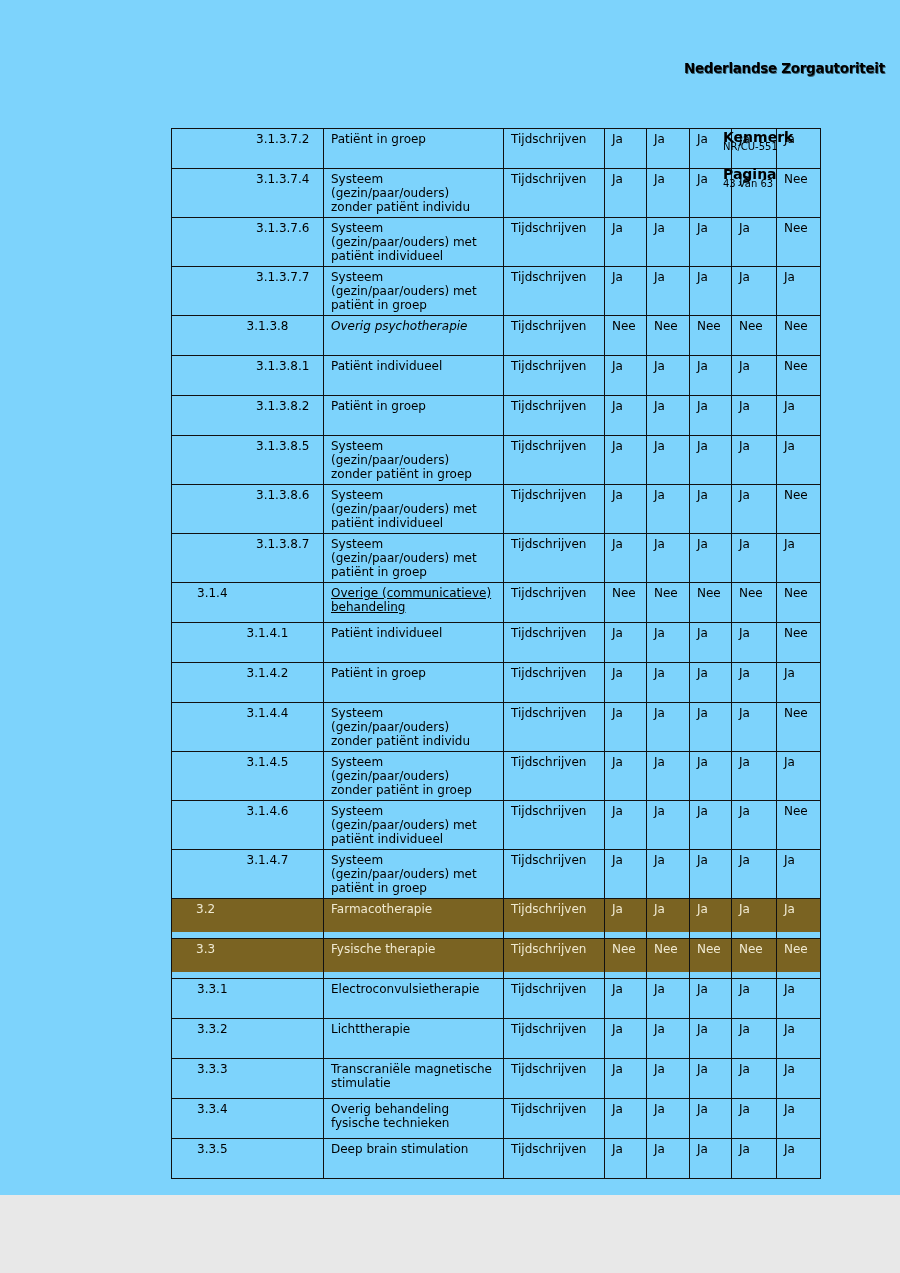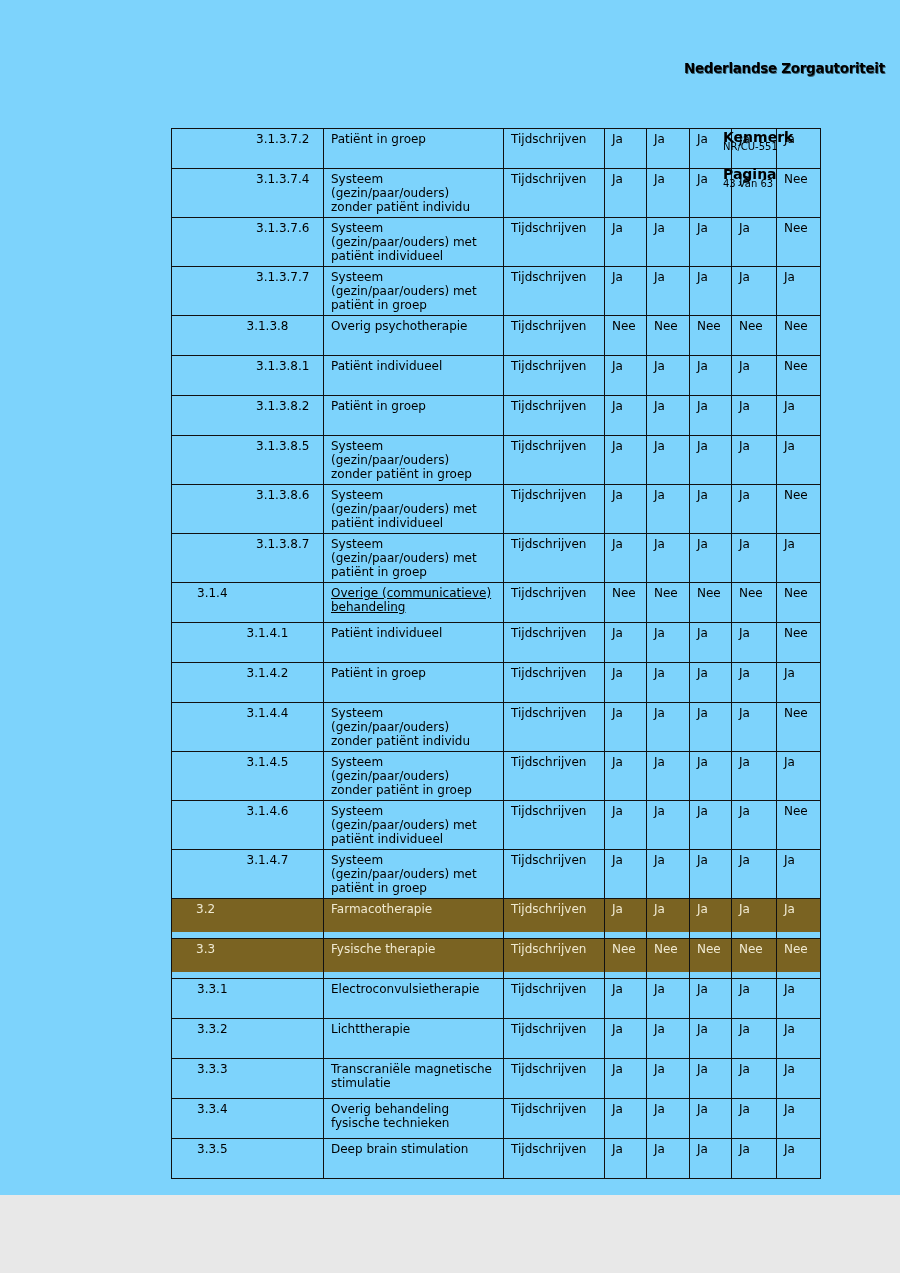--- a/index.html
+++ b/index.html
@@ -51,21 +51,21 @@
     height: 33px;
     padding: 3px 4px 3px 7px;
     overflow: hidden;
   }
   td.code { white-space: nowrap; }
   td.code.l2 { padding-left: 24px; }
   td.code.l3 { padding-left: 25px; }
   td.code.l4 { padding-left: 44px; text-align: center; }
   td.code.l5 { padding-left: 84px; }
   td.desc { white-space: pre-line; }
-  td.desc.italic { }
+  td.desc.italic { font-style: italic; }
   td.desc.underline { text-decoration: underline; }
   td.reg, td.val { padding-left: 9px; white-space: nowrap; }
   
   tr.hl td {
     background-image: linear-gradient(var(--hl-bg, #7a6322), var(--hl-bg, #7a6322));
     background-size: 100% calc(100% - 6px);
     background-repeat: no-repeat;
     background-position: 0 0;
     color: var(--hl-text, #f0ead2);
   }

